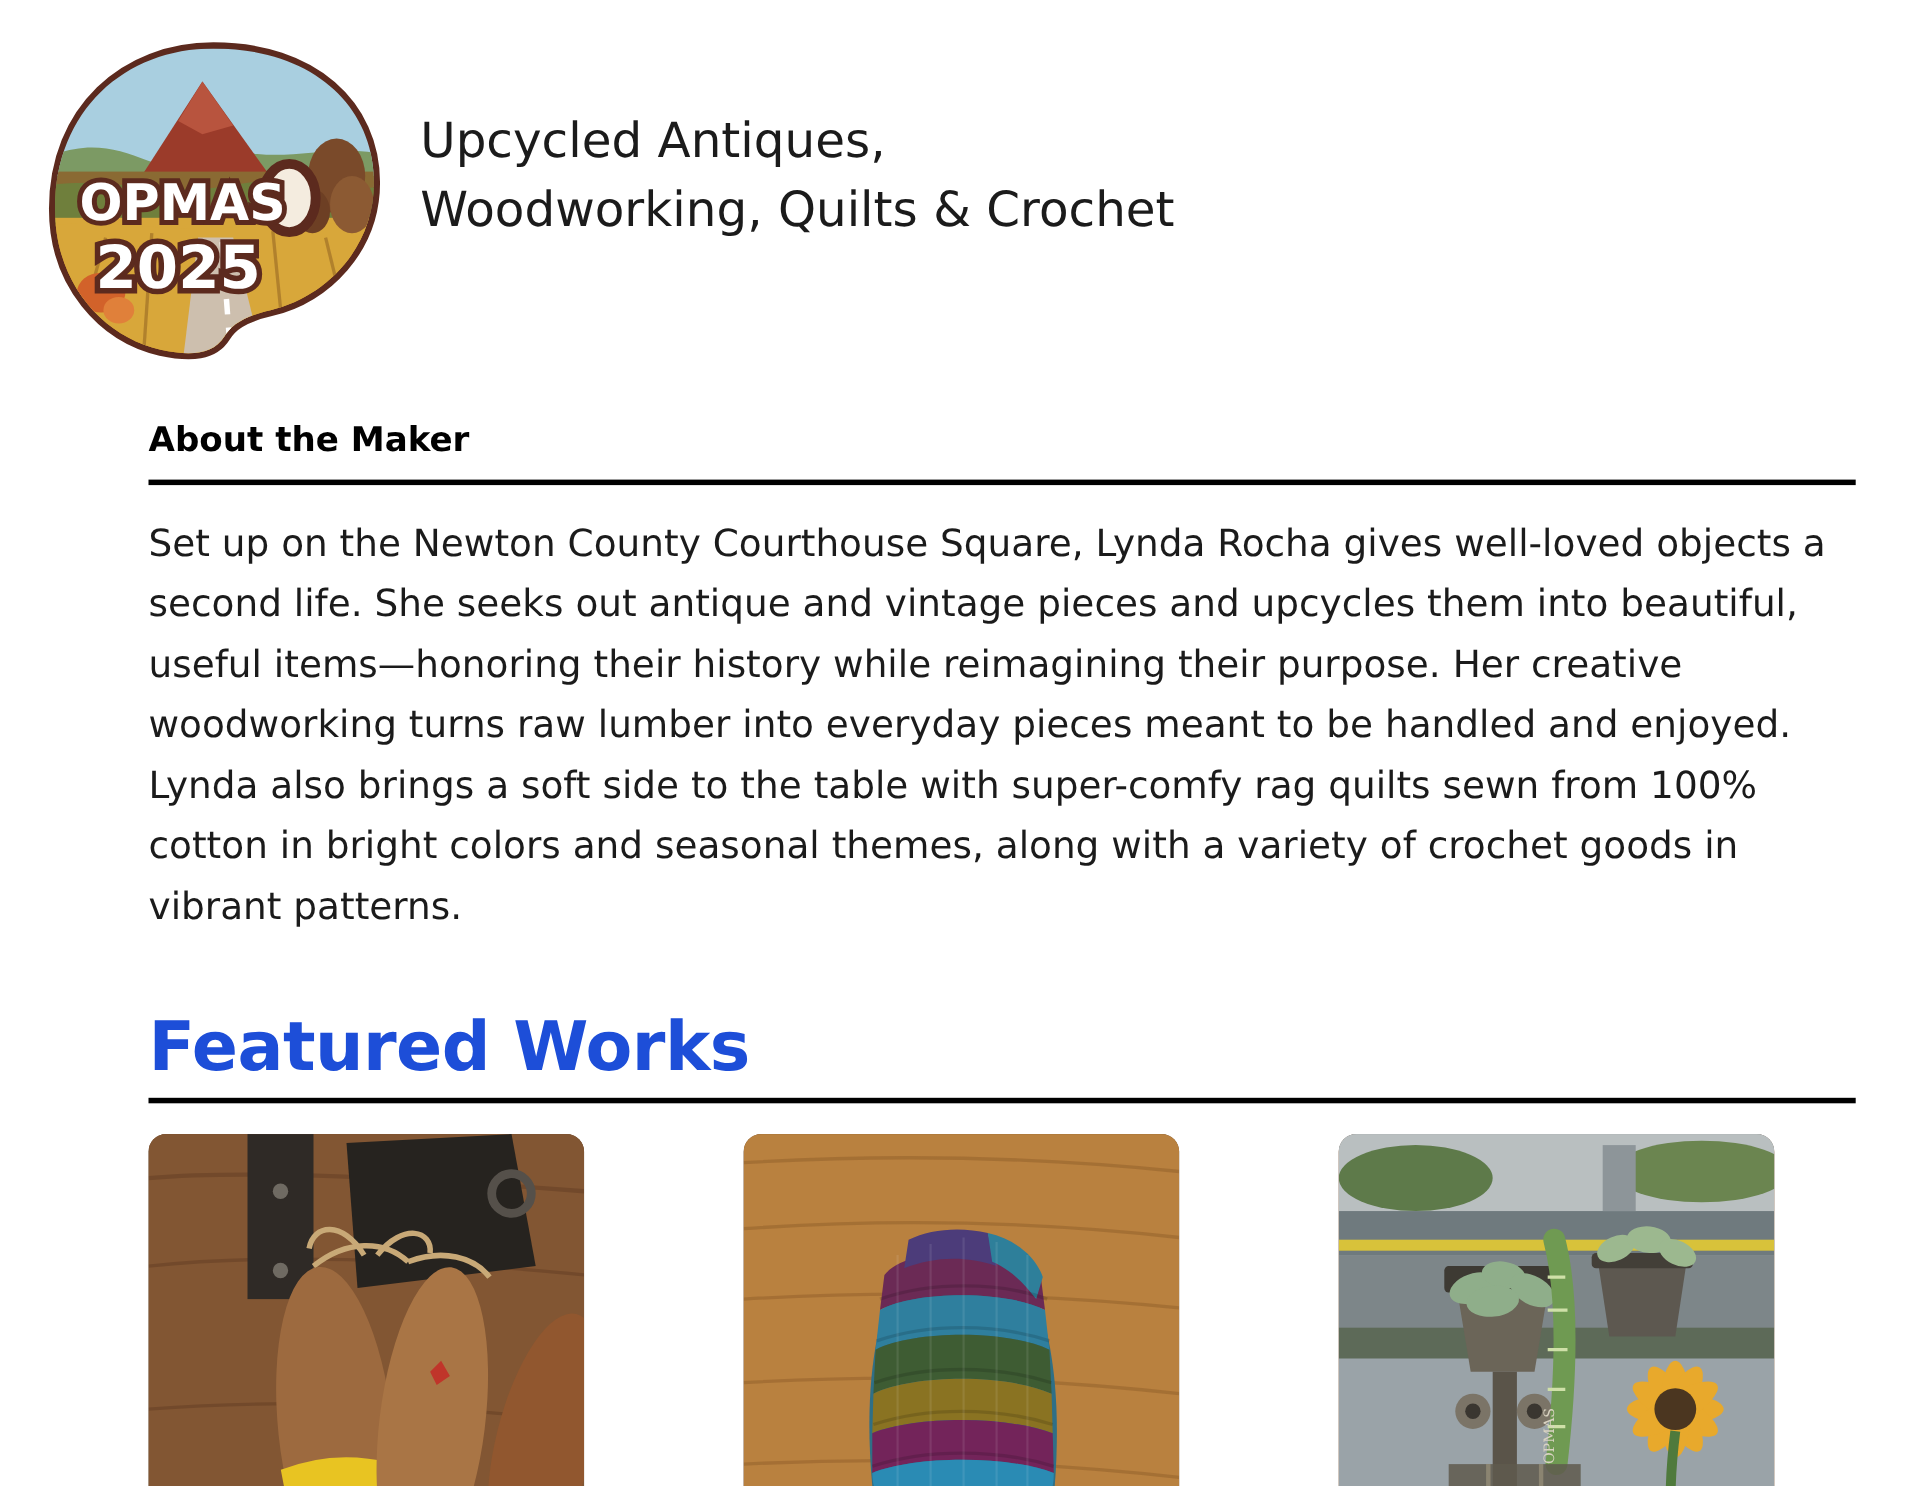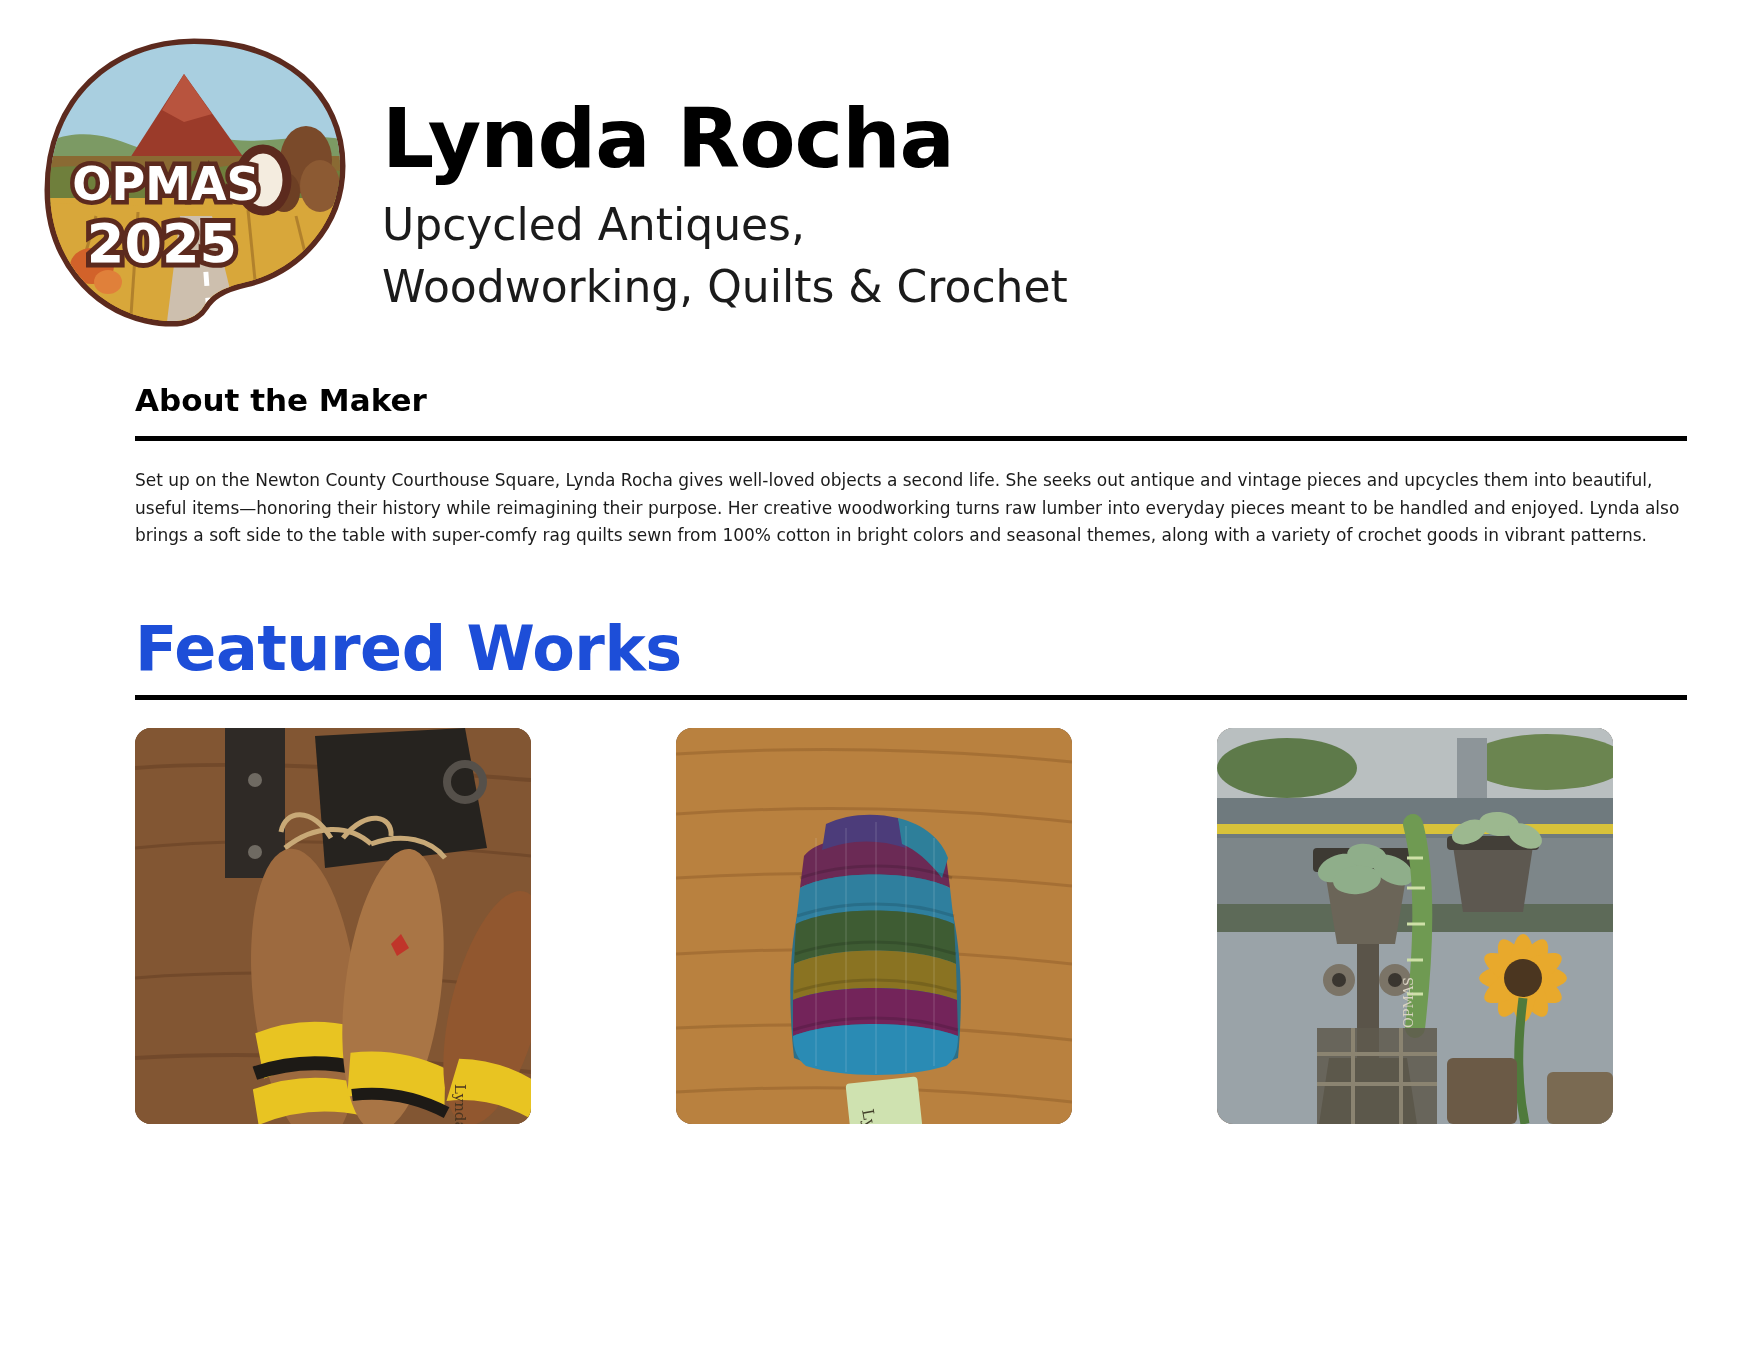--- a/index.html
+++ b/index.html
@@ -60,21 +60,21 @@
     font-weight: 700;
     margin: 52px 0 0 0;
     color: #000;
   }
   .rule {
     height: 5px;
     background: #000;
     margin-top: 18px;
   }
   .about-body {
-    font-size: 17px;
+    font-size: 34px;
     line-height: 1.62;
     margin-top: 26px;
     color: #1b1b1b;
   }
   .about-body p { margin: 0; }
 
   
   .featured-heading {
     font-size: 62px;
     font-weight: 700;
@@ -166,21 +166,20 @@
 
         <ellipse cx="229" cy="150" rx="24" ry="31" fill="#f4ecdf" stroke="#5c2a1e" stroke-width="9"></ellipse>
       </g>
 
       <text x="132" y="170" text-anchor="middle" font-family="'DejaVu Sans','Liberation Sans',sans-serif" font-size="46" font-weight="700" fill="#ffffff" stroke="#5c2a1e" stroke-width="9" paint-order="stroke">OPMAS</text>
       <text x="128" y="232" text-anchor="middle" font-family="'DejaVu Sans','Liberation Sans',sans-serif" font-size="54" font-weight="700" fill="#ffffff" stroke="#5c2a1e" stroke-width="10" paint-order="stroke">2025</text>
     </svg>
   </div>
 
   <div class="title-block">
-    <h1 class="maker-name">Lynda Rocha</h1>
     <div class="maker-tagline" style="white-space: pre-line;">Upcycled Antiques,
 Woodworking, Quilts &amp; Crochet</div>
   </div>
 </div>
 
 <div class="section">
   <h2 class="about-heading">About the Maker</h2>
   <div class="rule"></div>
   <div class="about-body">
     <p>Set up on the Newton County Courthouse Square, Lynda Rocha gives well-loved objects a second life. She seeks out antique and vintage pieces and upcycles them into beautiful, useful items—honoring their history while reimagining their purpose. Her creative woodworking turns raw lumber into everyday pieces meant to be handled and enjoyed. Lynda also brings a soft side to the table with super-comfy rag quilts sewn from 100% cotton in bright colors and seasonal themes, along with a variety of crochet goods in vibrant patterns.</p>

